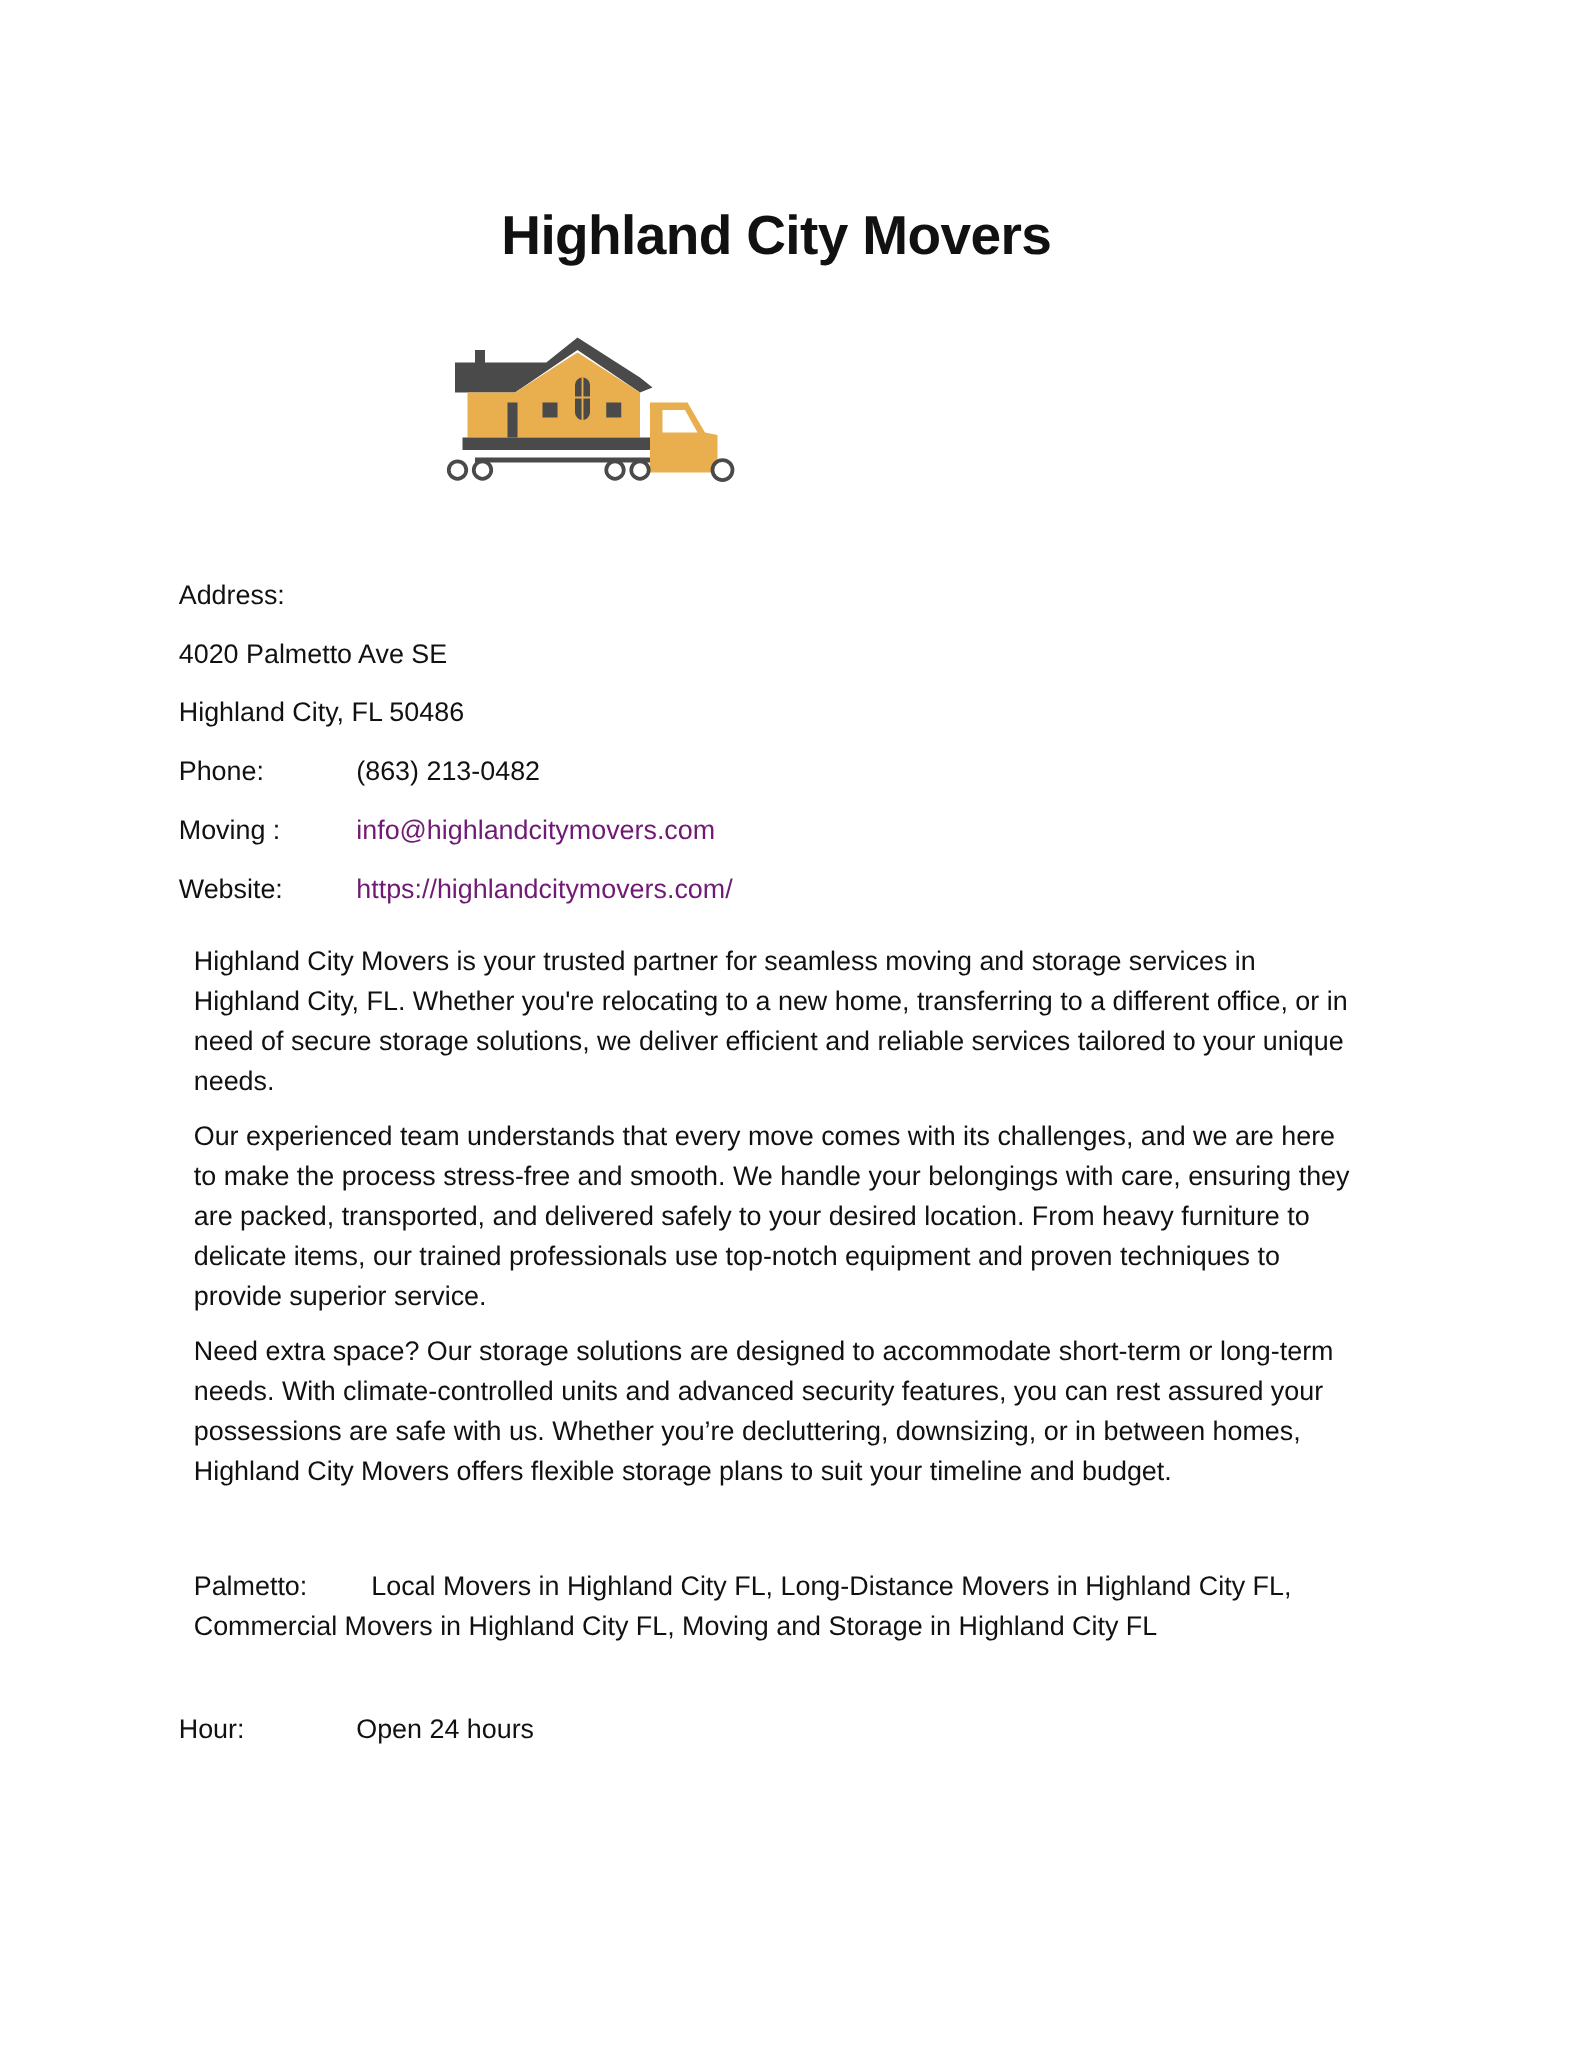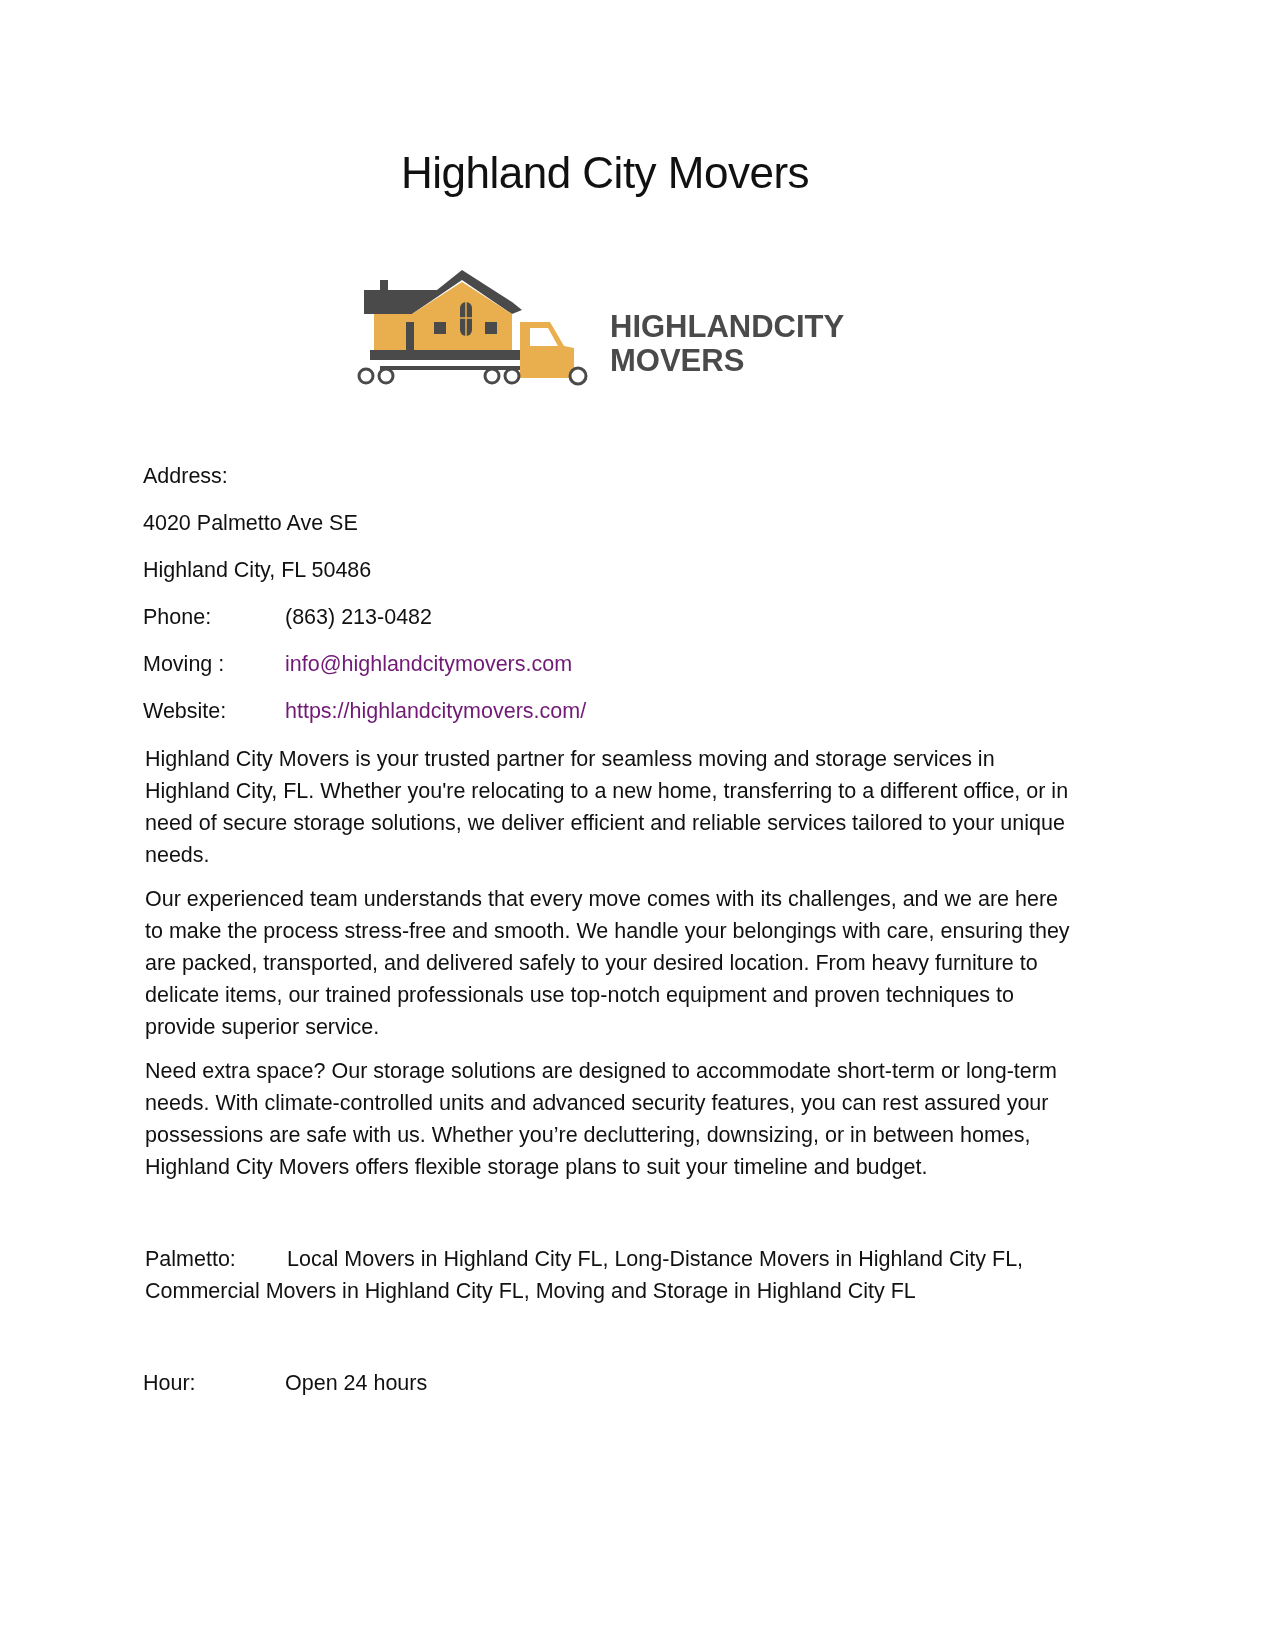--- a/index.html
+++ b/index.html
@@ -1,27 +1,27 @@
 <!DOCTYPE html>
 <html><head>
 <meta charset="utf-8">
 <style>
   html, body { margin: 0; padding: 0; background: #ffffff; }
   body { width: 1275px; height: 1650px; position: relative; overflow: hidden;
          font-family: "Liberation Sans", sans-serif; color: #111111; }
   .title { position: absolute; top: 148px; left: 0; width: 1210px; text-align: center;
-           font-size: 44px; font-weight: normal; margin: 0; letter-spacing: -0.5px; }
+           font-size: 44px; font-weight: bold; margin: 16px; letter-spacing: -0.5px; }
   .logo { position: absolute; left: 352px; top: 262px; width: 520px; height: 140px; }
   .logo-text { position: absolute; left: 258px; top: 48px; font-weight: bold; color: #4a4a4a;
                font-size: 31px; line-height: 34px; letter-spacing: 0px; }
   .doc { position: absolute; left: 143px; top: 460px; width: 940px; font-size: 21.5px; line-height: 32px; }
   .line { position: absolute; left: 0; white-space: nowrap; }
   .label { display: inline-block; width: 142px; }
   .link { color: #701a75; text-decoration: none; }
-  .para { position: absolute; left: 0; width: 935px; margin: 2px; }
+  .para { position: absolute; left: 0; width: 935px; margin: 12px; }
 </style>
 </head>
 <body>
 
 <h1 class="title">Highland City Movers</h1>
 
 <div class="logo">
   <svg width="250" height="140" viewBox="0 0 250 140">
 
     <polygon points="12,42 12,28 28,28 28,18 36,18 36,28 85,28 110,8 160,40 170,48 160,52 110,18 60,52 12,52" fill="#4a4a4a"></polygon>
@@ -41,24 +41,20 @@
 
     <polygon points="168,60 198,60 212,84 222,86 222,116 168,116" fill="#e9ae4d"></polygon>
     <polygon points="178,66 196,66 206,84 178,84" fill="#ffffff"></polygon>
 
     <circle cx="14" cy="114" r="7" fill="none" stroke="#4a4a4a" stroke-width="3"></circle>
     <circle cx="34" cy="114" r="7" fill="none" stroke="#4a4a4a" stroke-width="3"></circle>
     <circle cx="140" cy="114" r="7" fill="none" stroke="#4a4a4a" stroke-width="3"></circle>
     <circle cx="160" cy="114" r="7" fill="none" stroke="#4a4a4a" stroke-width="3"></circle>
     <circle cx="226" cy="114" r="8" fill="#ffffff" stroke="#4a4a4a" stroke-width="3"></circle>
   </svg>
-  <div class="logo-text">
-    <div>HIGHLANDCITY</div>
-    <div>MOVERS</div>
-  </div>
 </div>
 
 <div class="doc">
   <div class="line" style="top:0px">Address:</div>
   <div class="line" style="top:47px">4020 Palmetto Ave SE</div>
   <div class="line" style="top:94px">Highland City, FL 50486</div>
 
   <div class="line" style="top:141px">
     <span class="label">Phone:</span><span>(863) 213-0482</span>
   </div>

